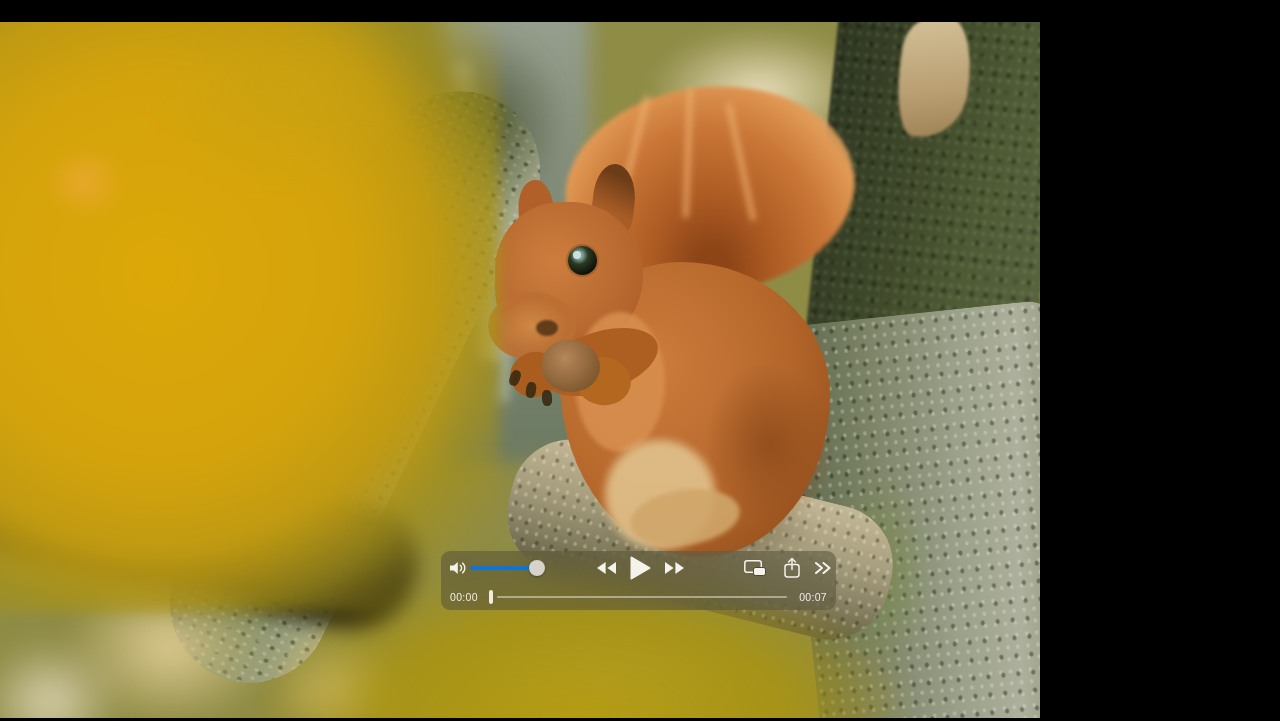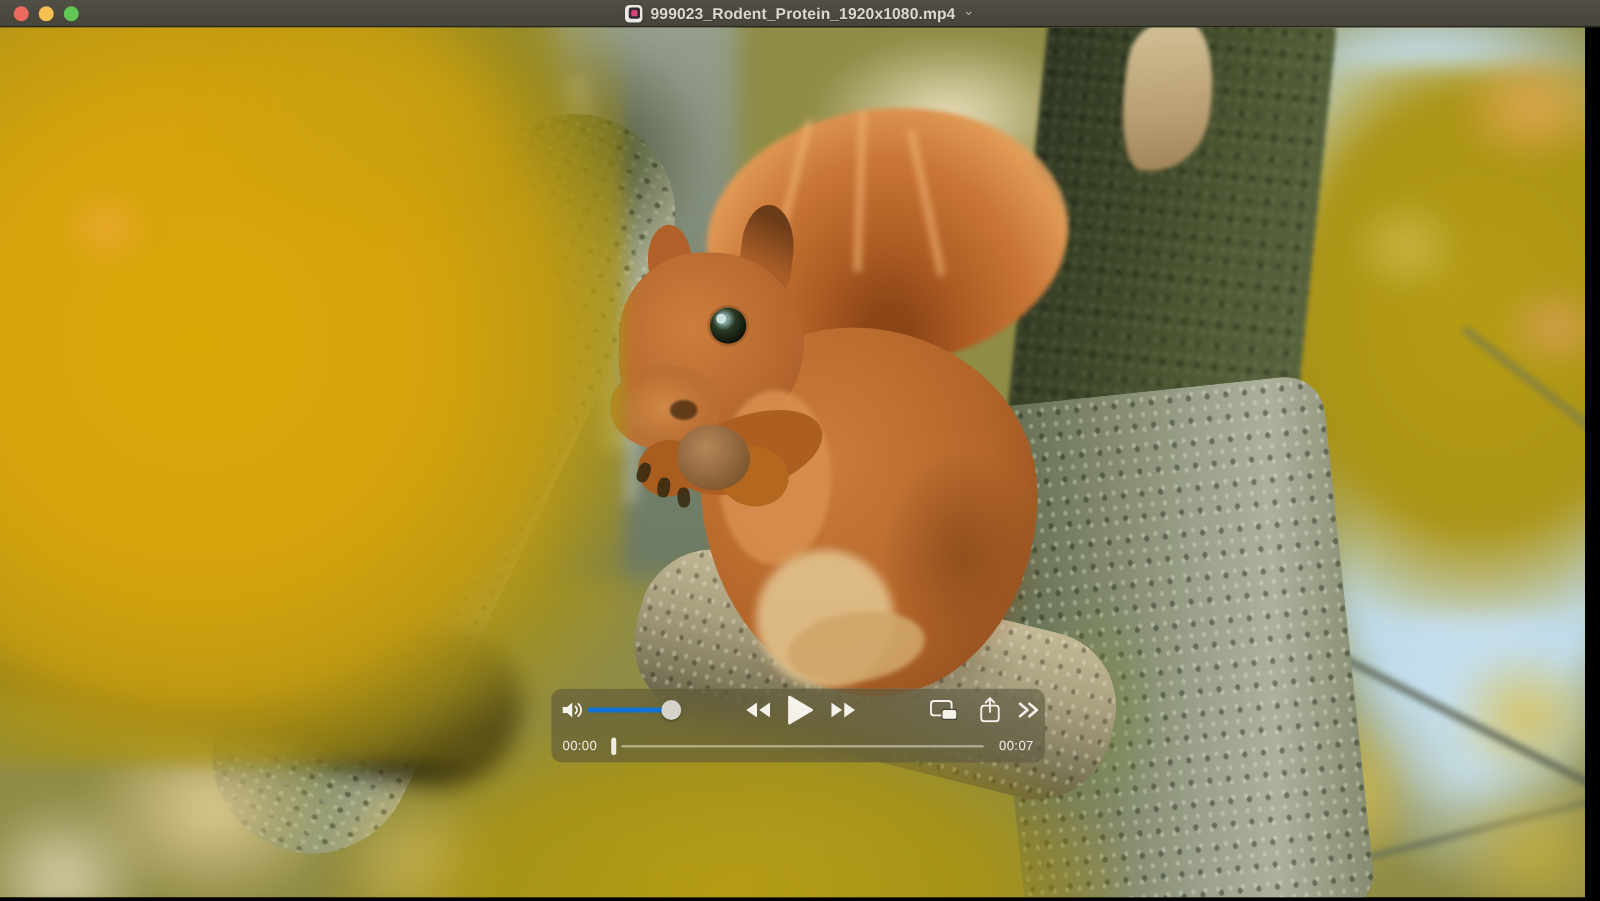--- a/index.html
+++ b/index.html
@@ -16,21 +16,21 @@
   .tl.min{background:#f5c04f;}
   .tl.zoom{background:#63c554;}
   .title-menu{display:flex;align-items:center;gap:6px;height:22px;cursor:default;}
   .proxy{width:14px;height:14px;border-radius:3.5px;background:#ece9e4;position:relative;box-shadow:0 0 1px rgba(0,0,0,.5);}
   .proxy .in{position:absolute;left:2.5px;top:2.5px;width:9px;height:9px;border-radius:2px;background:#332b38;}
   .proxy .dot{position:absolute;left:4.5px;top:4.5px;width:5px;height:5px;border-radius:1.5px;background:#d8457a;}
   .title-text{font-size:12.5px;font-weight:700;color:#dbd9d3;letter-spacing:.1px;text-shadow:0 1px 0 rgba(0,0,0,.25);}
   .title-chev{font-size:11px;color:#b2b0a8;transform:translateY(-2px);}
 
   
-  .video{position:absolute;top:22px;left:0;width:1268px;height:696px;overflow:hidden;background:#8f8c46;}
+  .video{position:absolute;top:22px;left:0;width:1040px;height:696px;overflow:hidden;background:#8f8c46;}
   .ly{position:absolute;}
 
   
   #sky-left{left:-50px;top:30px;width:230px;height:290px;background:radial-gradient(closest-side,#d8e9f0 0%,#c8dfea 45%,rgba(200,223,234,0) 100%);filter:blur(8px);}
   #sky-topright{left:950px;top:-50px;width:380px;height:330px;background:radial-gradient(closest-side,#d3e6f0 0%,#c4deec 55%,rgba(196,222,236,0) 100%);filter:blur(9px);}
   #sky-right{left:1030px;top:250px;width:300px;height:380px;background:radial-gradient(closest-side,#cae1ee 0%,#c0dbea 60%,rgba(192,219,234,0) 100%);filter:blur(7px);}
   #sky-bottomright{left:1040px;top:430px;width:280px;height:300px;background:radial-gradient(closest-side,#c8e0ec 0%,rgba(200,224,236,0) 75%);filter:blur(8px);}
   #bg-column{left:440px;top:-20px;width:150px;height:460px;background:linear-gradient(180deg,#97a08e,#7d8874 50%,#6d7a62);filter:blur(10px);}
   #bg-twig1{left:465px;top:40px;width:22px;height:300px;background:rgba(198,206,198,.85);filter:blur(6px);transform:rotate(-6deg);}
   #bg-twig2{left:505px;top:120px;width:13px;height:260px;background:rgba(185,195,185,.65);filter:blur(6px);transform:rotate(4deg);}
@@ -132,35 +132,20 @@
   #timeline{left:56px;top:45px;width:290px;height:2px;border-radius:1px;background:rgba(250,248,240,.45);cursor:pointer;}
   .btn{cursor:default;}
 
   .letterbox{position:absolute;left:0;bottom:0;width:1280px;height:3px;background:#000;}
 </style>
 </head>
 <body>
 
 <div class="screen">
 
-  <div class="titlebar">
-    <div class="traffic">
-      <div class="tl close"></div>
-      <div class="tl min"></div>
-      <div class="tl zoom"></div>
-    </div>
-    <div class="title-menu">
-      <div class="proxy">
-          <div class="in"></div>
-          <div class="dot"></div>
-        </div>
-      <span class="title-text">999023_Rodent_Protein_1920x1080.mp4</span>
-      <span class="title-chev">⌄</span>
-    </div>
-  </div>
 
   <div class="video">
 
     <div class="ly" id="sky-left"></div>
     <div class="ly" id="sky-topright"></div>
     <div class="ly" id="sky-right"></div>
     <div class="ly" id="sky-bottomright"></div>
     <div class="ly" id="bg-column"></div>
     <div class="ly" id="bg-twig1"></div>
     <div class="ly" id="bg-twig2"></div>

